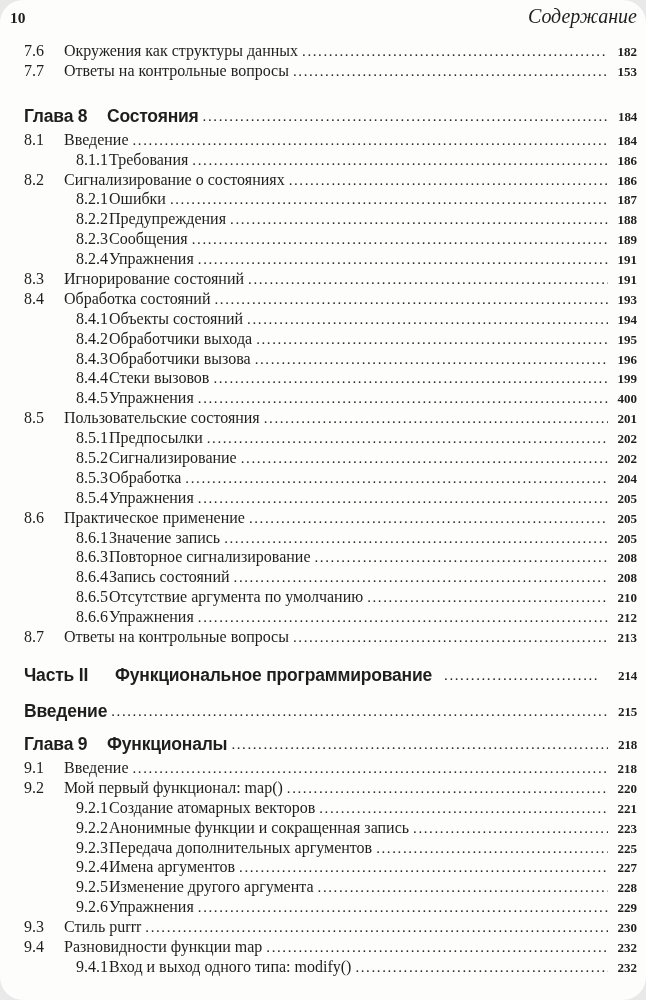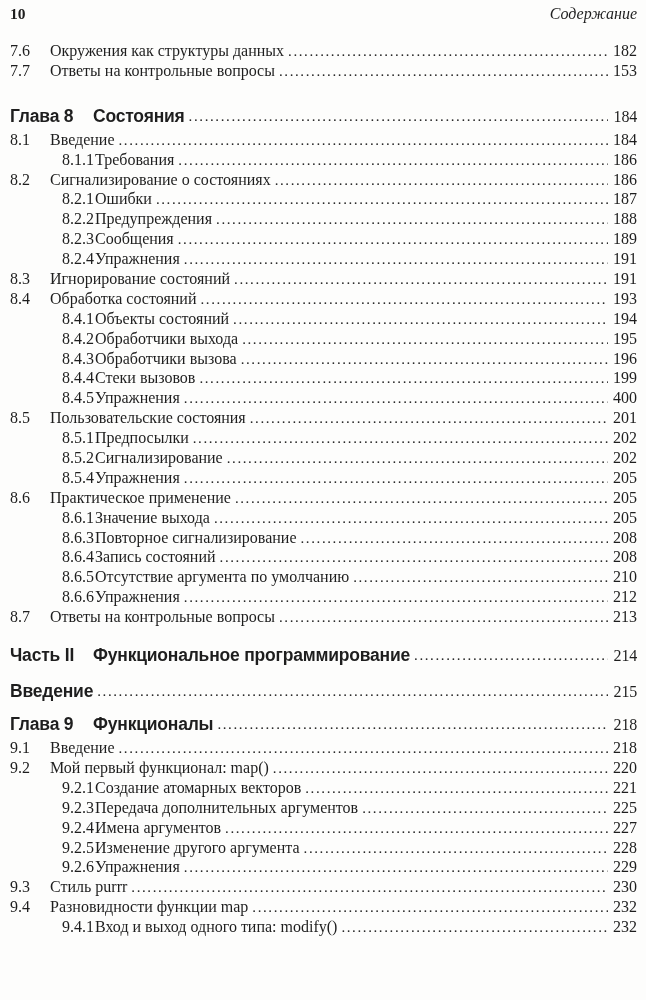--- a/index.html
+++ b/index.html
@@ -11,39 +11,41 @@
     position: relative;
     width: 646px;
     height: 1000px;
     margin: 0 auto;
     background: #fdfdfc;
     color: #1e1e1e;
     box-sizing: border-box;
     padding: 5px 9px 0 10px;
     overflow: hidden;
     font-family: "Liberation Serif", "DejaVu Serif", serif;
+    border-radius: 23px;
   }
   
   .page-header {
     display: flex;
     justify-content: space-between;
     align-items: baseline;
     height: 21px;
   }
   .folio {
     font-weight: bold;
     font-size: 15.5px;
   }
   .running-title {
     font-style: italic;
-    font-size: 16px;
+    font-size: 20px;
   }
   
   .toc {
     margin-top: 15px;
+    margin-left: 14px;
   }
   .row {
     display: flex;
     align-items: baseline;
     height: 19.9px;
     line-height: 19.9px;
     font-size: 16px;
     white-space: nowrap;
   }
   .row .num {
@@ -65,22 +67,22 @@
   }
   .row .dots::after {
     content: "....................................................................................................................................................";
     letter-spacing: 1.6px;
   }
   .row .pagenum {
     flex: 0 0 auto;
     min-width: 27px;
     text-align: right;
     font-family: "Liberation Serif", "DejaVu Serif", serif;
-    font-weight: normal;
-    font-size: 16px;
+    font-weight: bold;
+    font-size: 13px;
   }
   
   .row.subsection {
     padding-left: 52px;
   }
   .row.subsection .num {
     flex: 0 0 33px;
   }
   
   .row.part, .row.chapter, .row.intro {
@@ -90,21 +92,21 @@
     height: 23px;
     line-height: 23px;
     letter-spacing: -0.2px;
     margin-bottom: 2px;
     align-items: flex-end;
   }
   .row.chapter .num, .row.part .num {
     flex: 0 0 83px;
   }
   .row.chapter { margin-top: 24px; }
-  .row.part { margin-top: 17px; }
+  .row.part { margin-top: 17px; gap: 8px; }
   .row.intro { margin-top: 13px; }
   .row.intro + .row.chapter { margin-top: 10px; }
 </style>
 </head>
 <body>
 
 <div class="page">
   <div class="page-header">
     <span class="folio">10</span>
     <span class="running-title">Содержание</span>
@@ -224,34 +226,40 @@
         <span class="dots"></span>
         <span class="pagenum">202</span>
       </div>
       <div class="row subsection">
         <span class="num">8.5.2</span>
         <span class="title">Сигнализирование</span>
         <span class="dots"></span>
         <span class="pagenum">202</span>
       </div>
       <div class="row subsection">
+        <span class="num">8.5.3</span>
+        <span class="title">Обработка</span>
+        <span class="dots"></span>
+        <span class="pagenum">204</span>
+      </div>
+      <div class="row subsection">
         <span class="num">8.5.4</span>
         <span class="title">Упражнения</span>
         <span class="dots"></span>
         <span class="pagenum">205</span>
       </div>
       <div class="row section">
         <span class="num">8.6</span>
         <span class="title">Практическое применение</span>
         <span class="dots"></span>
         <span class="pagenum">205</span>
       </div>
       <div class="row subsection">
         <span class="num">8.6.1</span>
-        <span class="title">Значение выхода</span>
+        <span class="title">Значение запись</span>
         <span class="dots"></span>
         <span class="pagenum">205</span>
       </div>
       <div class="row subsection">
         <span class="num">8.6.3</span>
         <span class="title">Повторное сигнализирование</span>
         <span class="dots"></span>
         <span class="pagenum">208</span>
       </div>
       <div class="row subsection">
@@ -305,20 +313,26 @@
         <span class="num">9.2</span>
         <span class="title">Мой первый функционал: map()</span>
         <span class="dots"></span>
         <span class="pagenum">220</span>
       </div>
       <div class="row subsection">
         <span class="num">9.2.1</span>
         <span class="title">Создание атомарных векторов</span>
         <span class="dots"></span>
         <span class="pagenum">221</span>
+      </div>
+      <div class="row subsection">
+        <span class="num">9.2.2</span>
+        <span class="title">Анонимные функции и сокращенная запись</span>
+        <span class="dots"></span>
+        <span class="pagenum">223</span>
       </div>
       <div class="row subsection">
         <span class="num">9.2.3</span>
         <span class="title">Передача дополнительных аргументов</span>
         <span class="dots"></span>
         <span class="pagenum">225</span>
       </div>
       <div class="row subsection">
         <span class="num">9.2.4</span>
         <span class="title">Имена аргументов</span>

